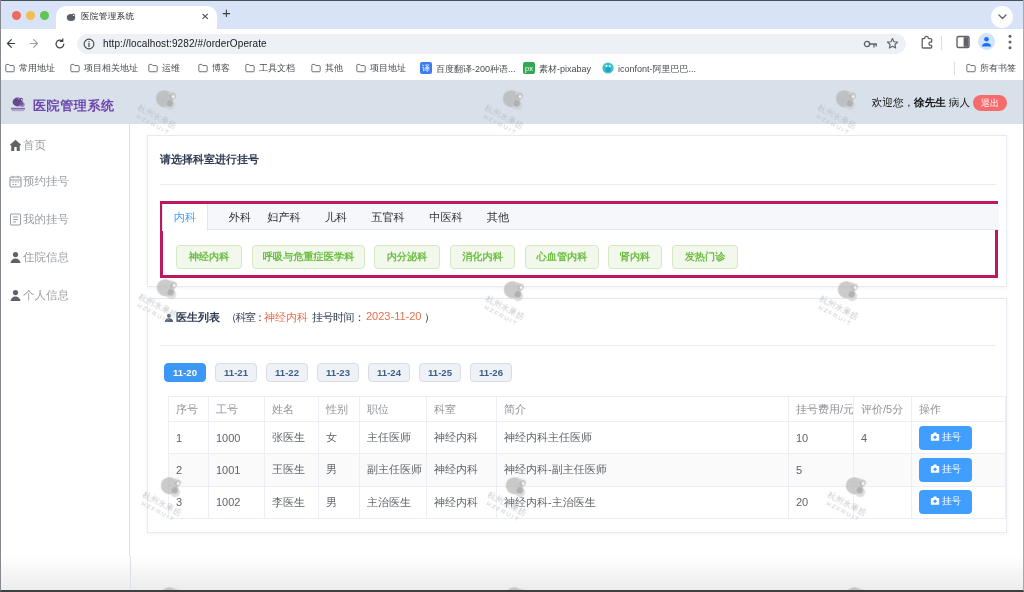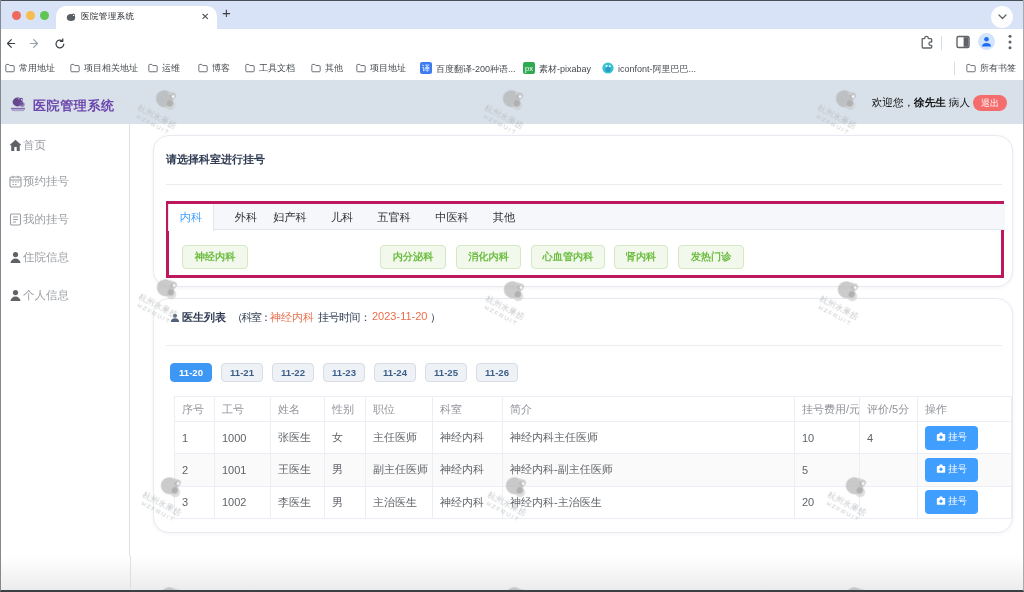--- a/index.html
+++ b/index.html
@@ -35,21 +35,21 @@
   #welcome { position:absolute; right:54px; top:15.5px; font-size:10.6px; color:#111; }
   #logout { position:absolute; left:973px; top:95px; width:34px; height:16px; border-radius:8px; background:#f56c6c; color:#fff; font-size:9px; text-align:center; line-height:16px; }
 
   
   #sidebar { position:absolute; left:0; top:124px; width:130px; height:468px; background:#fff; border-right:1px solid #dcdfe6; }
   .menu-item { position:absolute; left:9px; height:16px; color:#9b9ea3; font-size:11.5px; line-height:16px; white-space:nowrap; }
   .menu-item svg { vertical-align:-2.5px; margin-right:1px; }
 
   
   #main { position:absolute; left:131px; top:124px; width:893px; height:468px; background:#fff; }
-  .card { position:absolute; left:16px; width:860px; background:#fff; border:1px solid #e7ebf1; border-radius:16px; box-shadow:0 1px 4px rgba(0,0,0,0.05);margin-left:6px; }
+  .card { position:absolute; left:16px; width:860px; background:#fff; border:1px solid #e7ebf1; border-radius:0; box-shadow:0 1px 4px rgba(0,0,0,0.05); }
   .ctitle { color:#2f3c53; font-weight:bold; font-size:11.5px; }
   .divider { position:absolute; left:12px; width:836px; height:1px; background:#ececec; }
 
   
   #tabbox { position:absolute; left:12px; top:65px; width:838px; height:77px; border:3px solid #be185d; }
   #tabhead { position:absolute; left:0; top:0; width:836px; height:26px; background:#f5f7fa; border-bottom:1px solid #e2e6ee; }
   .ttab { position:absolute; top:0; height:26px; line-height:26px; text-align:center; font-size:11.2px; color:#303133; }
   .ttab.act { background:#fff; color:#409eff; border-left:1px solid #e2e6ee; border-right:1px solid #e2e6ee; height:27px; }
   .gbtn { position:absolute; top:40.5px; height:24px; line-height:22px; border:1px solid #d4e8c4; background:#f2f9ec; color:#6cbd41; border-radius:4px; font-size:10.2px; text-align:center; font-weight:bold; }
 
@@ -106,20 +106,35 @@
         <path d="M2.9 5.5 H9.6" stroke="#3c4043" stroke-width="1.2" stroke-linecap="round"></path>
       </svg>
     <svg class="tbico" style="left:29px;top:9px" width="11" height="11" viewBox="0 0 11 11">
         <path d="M4.7 1.6 L8.5 5.5 L4.7 9.4" stroke="#9aa0a6" stroke-width="1.2" fill="none" stroke-linecap="round" stroke-linejoin="round"></path>
         <path d="M1.4 5.5 H8.1" stroke="#9aa0a6" stroke-width="1.2" stroke-linecap="round"></path>
       </svg>
     <svg class="tbico" style="left:54px;top:8.5px" width="12" height="12" viewBox="0 0 12 12">
         <path d="M9.8 6 a3.9 3.9 0 1 1 -1.3 -2.9" stroke="#3c4043" stroke-width="1.2" fill="none" stroke-linecap="round"></path>
         <path d="M8.8 0.9 L8.8 3.3 L6.4 3.3" stroke="#3c4043" stroke-width="1.2" fill="none" stroke-linecap="round" stroke-linejoin="round"></path>
       </svg>
+    <div id="omnibox">
+      <svg style="position:absolute;left:6px;top:4px" width="12" height="12" viewBox="0 0 12 12">
+          <circle cx="6" cy="6" r="4.9" stroke="#444749" stroke-width="1.1" fill="none"></circle>
+          <path d="M6 5.4 V8.6" stroke="#444749" stroke-width="1.2" stroke-linecap="round"></path>
+          <circle cx="6" cy="3.6" r="0.7" fill="#444749"></circle>
+        </svg>
+      <span id="url"><b style="font-weight:normal">http://localhost:9282/#/orderOperate</b></span>
+      <svg style="position:absolute;left:786px;top:4px" width="15" height="13" viewBox="0 0 15 13">
+          <circle cx="4" cy="6" r="2.6" stroke="#5f6368" stroke-width="1.3" fill="none"></circle>
+          <path d="M6.6 6 H13.5 M11 6 V9 M13.2 6 V8" stroke="#5f6368" stroke-width="1.3" fill="none" stroke-linecap="round"></path>
+        </svg>
+      <svg style="position:absolute;left:809px;top:3.5px" width="13" height="13" viewBox="0 0 14 14">
+          <path d="M7 1.6 L8.6 5.1 L12.5 5.5 L9.6 8.1 L10.4 11.9 L7 10 L3.6 11.9 L4.4 8.1 L1.5 5.5 L5.4 5.1 Z" stroke="#5f6368" stroke-width="1.2" fill="none" stroke-linejoin="round"></path>
+        </svg>
+    </div>
     <svg class="tbico" style="left:919px;top:4px" width="16" height="16" viewBox="0 0 16 16">
         <path d="M3.2 5.6 h2.1 a0.5 0.5 0 0 0 0.5 -0.6 a1.7 1.7 0 1 1 3.4 0 a0.5 0.5 0 0 0 0.5 0.6 h2.1 a0.9 0.9 0 0 1 0.9 0.9 v2 a0.5 0.5 0 0 1 -0.6 0.5 a1.7 1.7 0 1 0 0 3.3 a0.5 0.5 0 0 1 0.6 0.5 v1.3 a0.9 0.9 0 0 1 -0.9 0.9 H4.1 a0.9 0.9 0 0 1 -0.9 -0.9 Z" stroke="#5f6368" stroke-width="1.3" fill="none" stroke-linejoin="round"></path>
       </svg>
     <div class="abs" style="left:941px;top:7px;width:1px;height:14px;background:#dadce0"></div>
     <svg class="tbico" style="left:955px;top:5px" width="16" height="16" viewBox="0 0 16 16">
         <rect x="2" y="2.5" width="12" height="11" rx="1.5" stroke="#5f6368" stroke-width="1.4" fill="none"></rect>
         <rect x="8.6" y="3.2" width="4.7" height="9.6" fill="#5f6368"></rect>
       </svg>
     <div class="abs" style="left:978px;top:4px;width:17px;height:17px;border-radius:50%;background:#d2e3fc"></div>
     <svg class="tbico" style="left:981px;top:7px" width="11" height="11" viewBox="0 0 11 11">
@@ -224,20 +239,21 @@
         <div id="tabhead">
           <div class="ttab act" style="left:-1px;width:46px">内科</div>
           <div class="ttab" style="left:54px;width:46px">外科</div>
           <div class="ttab" style="left:92px;width:58px">妇产科</div>
           <div class="ttab" style="left:150px;width:46px">儿科</div>
           <div class="ttab" style="left:196px;width:58px">五官科</div>
           <div class="ttab" style="left:254px;width:58px">中医科</div>
           <div class="ttab" style="left:312px;width:46px">其他</div>
         </div>
         <div class="gbtn" style="left:13px;width:66px">神经内科</div>
+        <div class="gbtn" style="left:89px;width:113px">呼吸与危重症医学科</div>
         <div class="gbtn" style="left:211px;width:66px">内分泌科</div>
         <div class="gbtn" style="left:287px;width:65px">消化内科</div>
         <div class="gbtn" style="left:362px;width:74px">心血管内科</div>
         <div class="gbtn" style="left:445px;width:54px">肾内科</div>
         <div class="gbtn" style="left:509px;width:66px">发热门诊</div>
       </div>
     </div>
 
     <div class="card" id="card2" style="top:174px;height:235px">
       <div id="dtitle">

